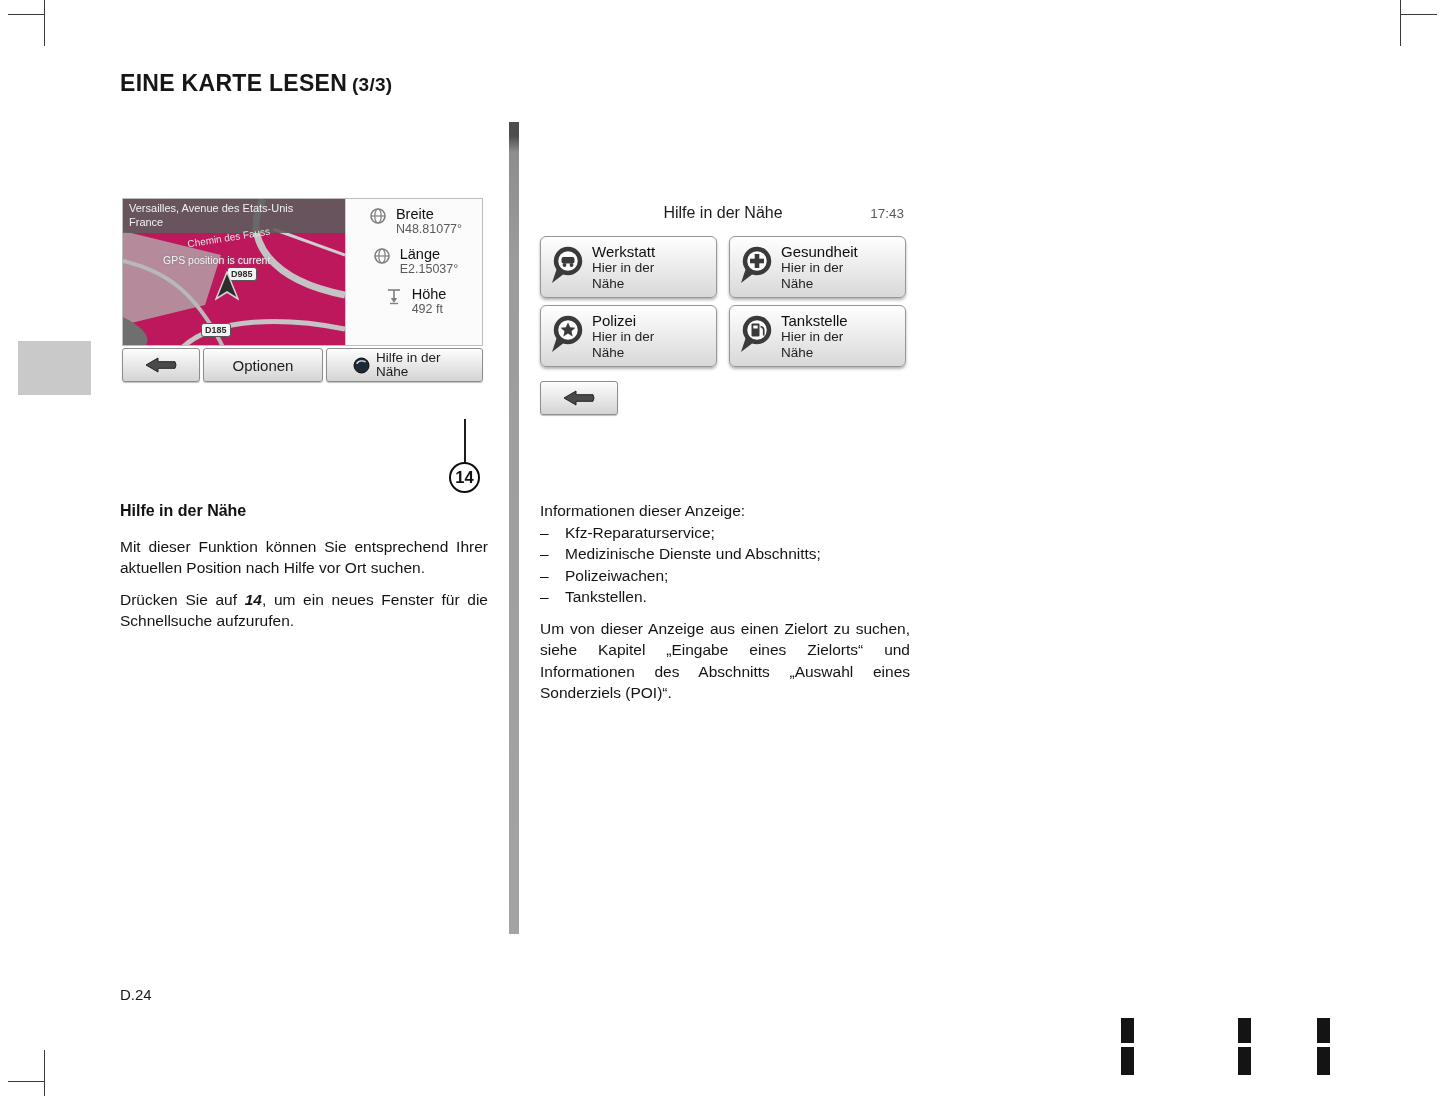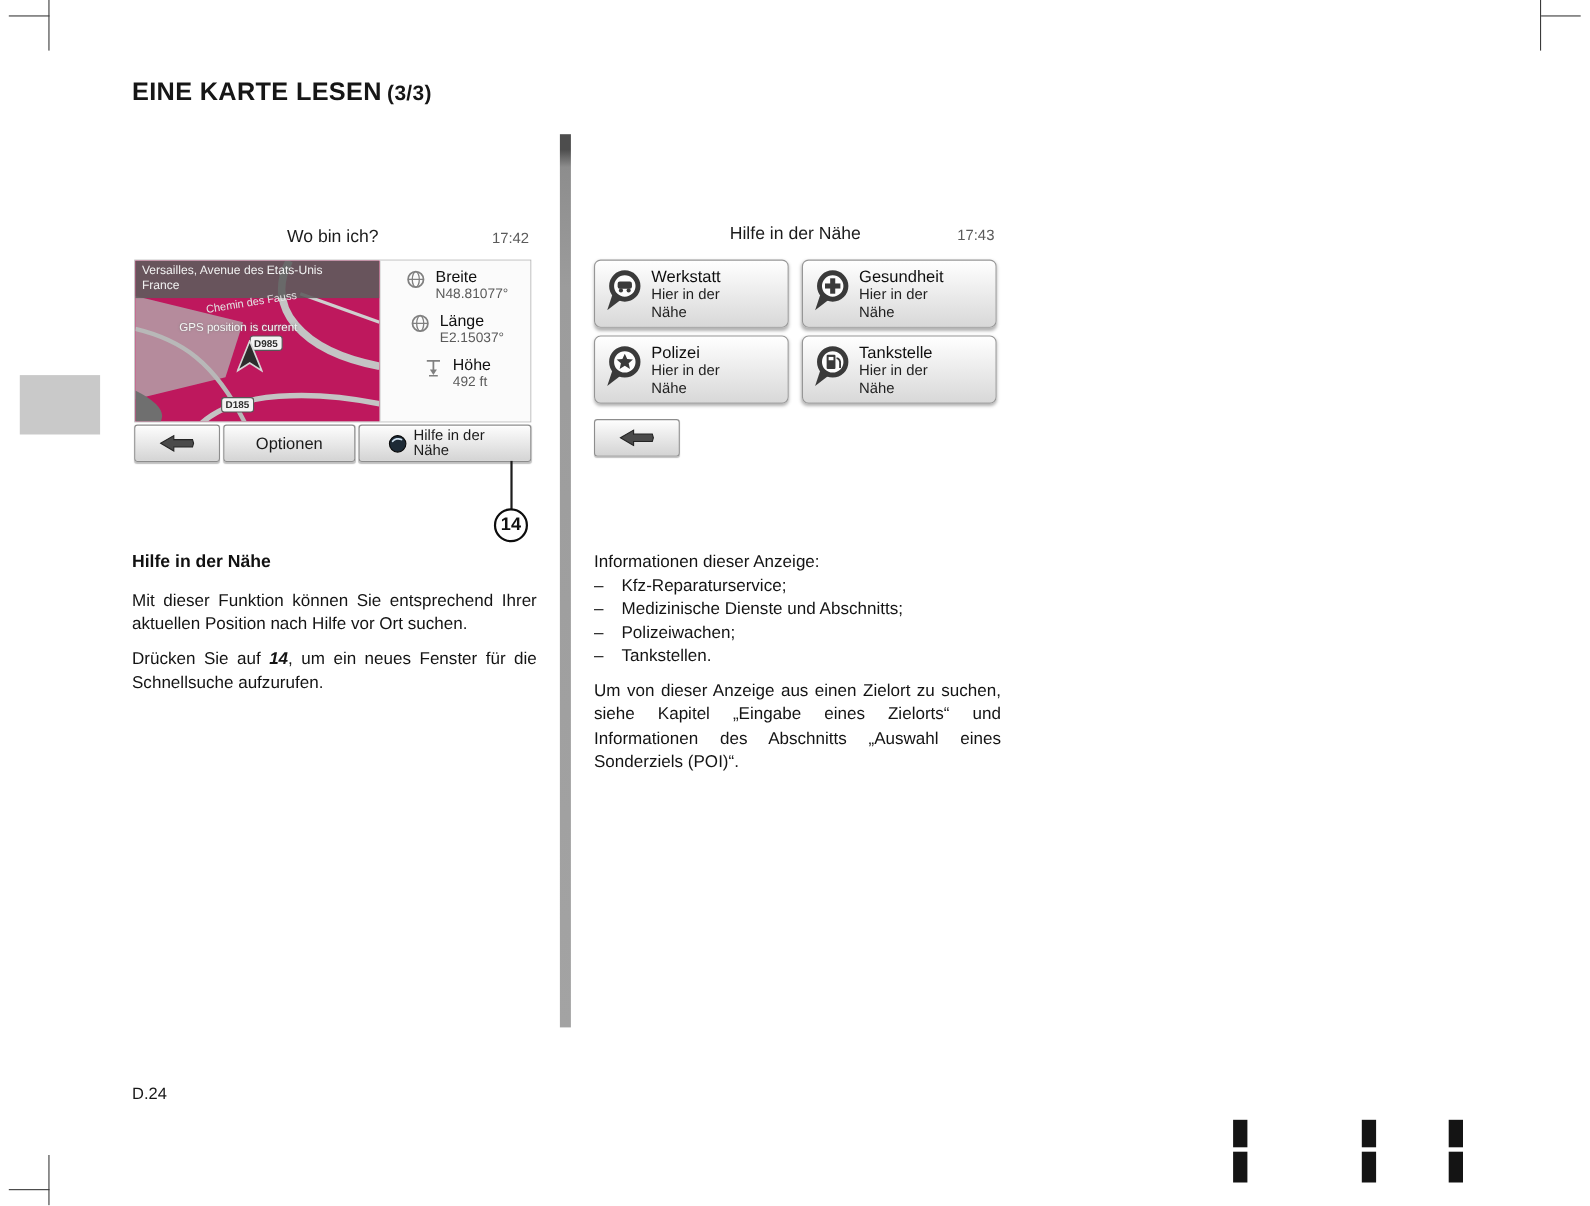--- a/index.html
+++ b/index.html
@@ -83,24 +83,20 @@
 
   <div class="abs page-title" style="left:120px;top:70px;">
     <span class="title-main">EINE KARTE LESEN</span>
     <span class="title-suffix">(3/3)</span>
   </div>
 
   <div class="abs side-tab" style="left:18px;top:341px;width:73px;height:54px;"></div>
   <div class="abs divider" style="left:509px;top:122px;height:812px;"></div>
 
   <div class="abs screen" style="left:122px;top:198px;width:361px;">
-    <div class="screen-header">
-      <span class="screen-title">Wo bin ich?</span>
-      <span class="screen-time">17:42</span>
-    </div>
     <div class="screen-body">
       <div class="map">
         <svg class="roads" width="222" height="148" viewBox="0 0 222 148">
           <polygon points="0,32 98,56 82,106 0,126" fill="#b2b2b2" opacity="0.75"></polygon>
           <path d="M140,0 C118,42 150,82 222,96" stroke="#c4c4c4" stroke-width="7" fill="none"></path>
           <path d="M60,148 C92,118 162,118 222,130" stroke="#c4c4c4" stroke-width="5" fill="none"></path>
           <path d="M0,62 C42,72 72,92 100,148" stroke="#b8b8b8" stroke-width="4" fill="none"></path>
           <path d="M150,30 L222,56" stroke="#cfcfcf" stroke-width="3" fill="none"></path>
           <path d="M0,118 Q32,134 22,148 L0,148 Z" fill="#6f6f6f"></path>
         </svg>

